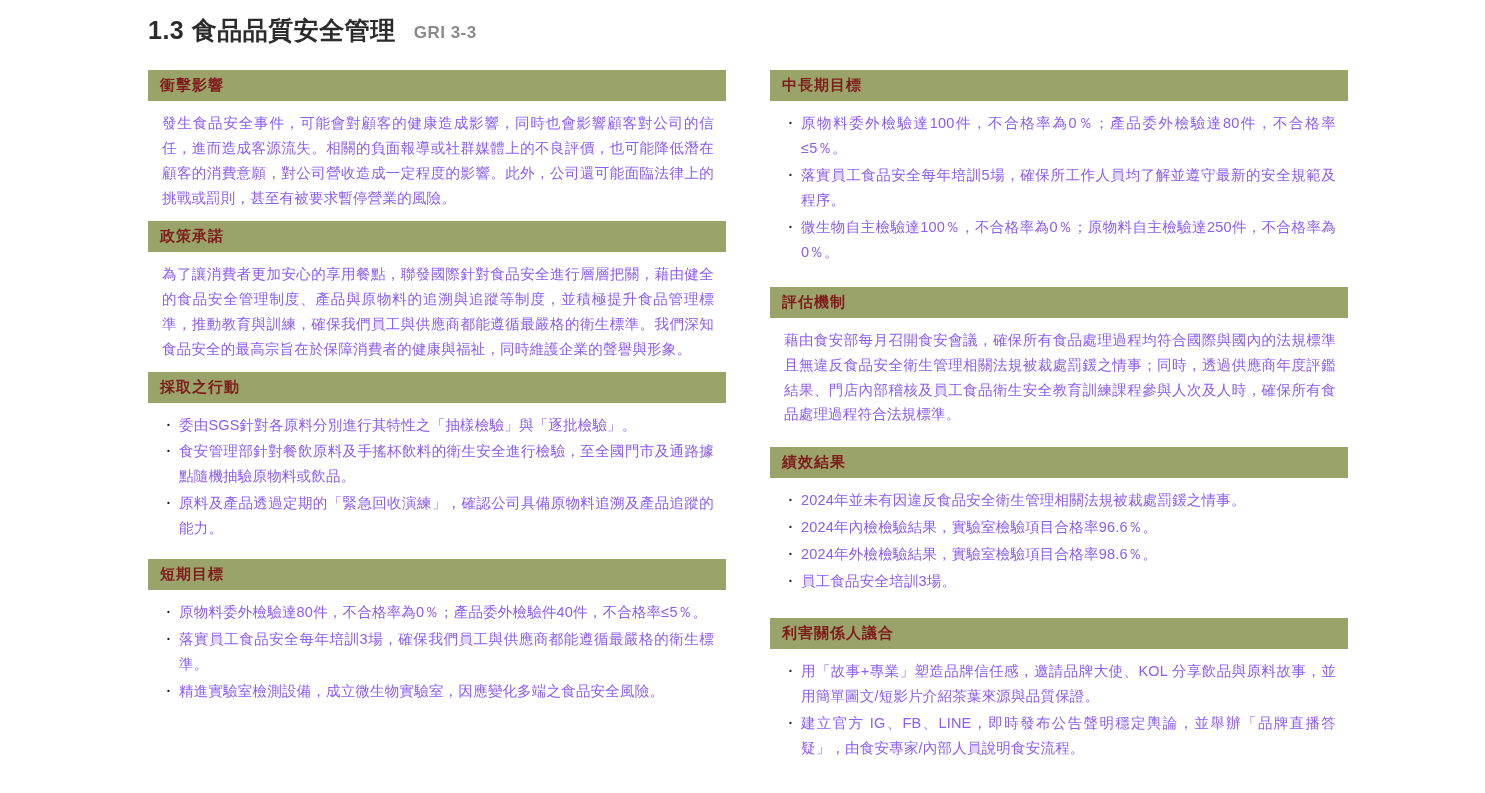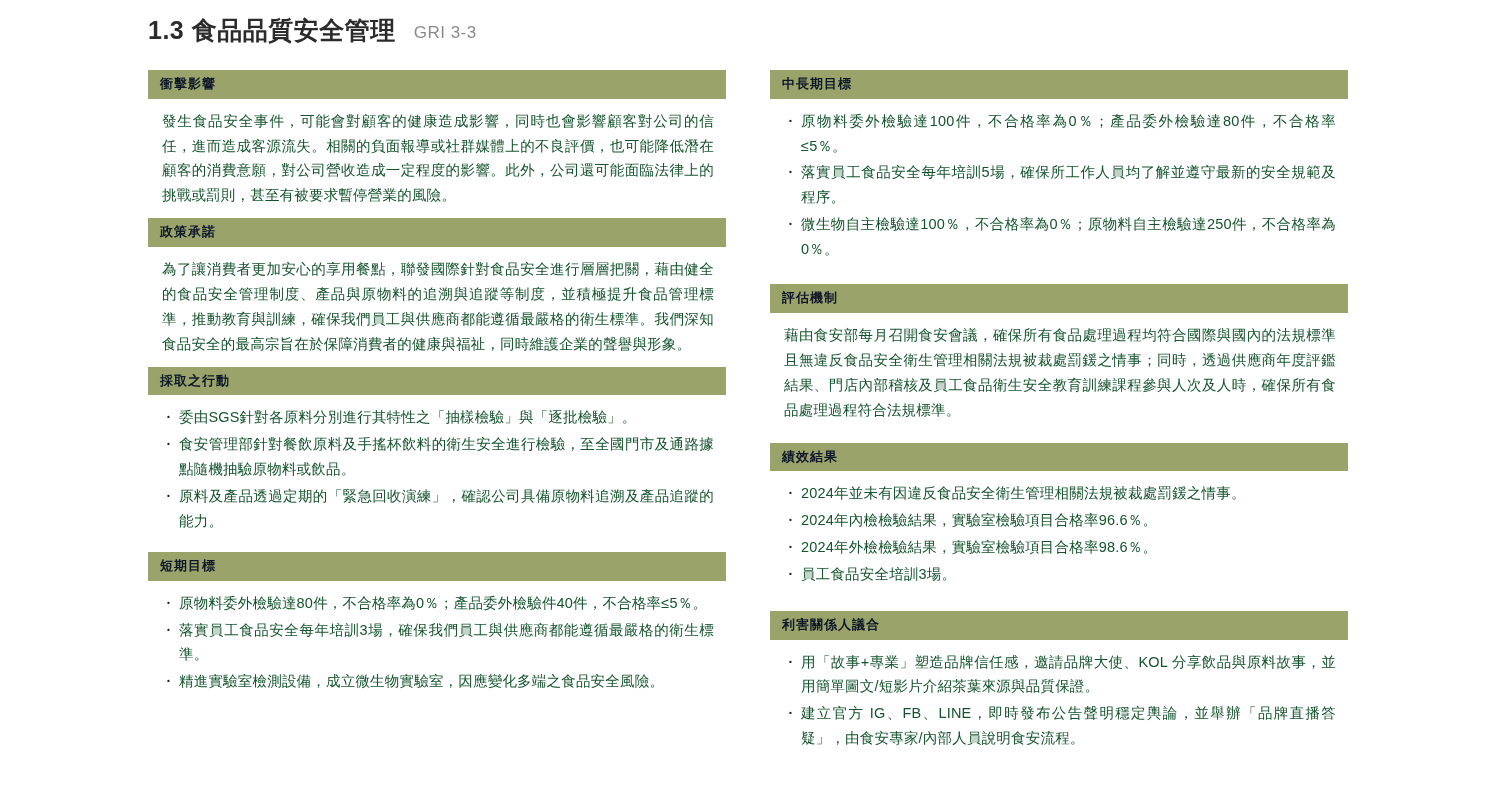--- a/index.html
+++ b/index.html
@@ -36,53 +36,54 @@
     color: #2b2b2b;
     letter-spacing: 0.5px;
     line-height: 1;
   }
   .title-gri {
     font-size: 17px;
     color: #8a8a8a;
     letter-spacing: 0.5px;
     line-height: 1;
     padding-bottom: 2px;
+    font-weight: bold;
   }
 
   
   .columns {
     position: absolute;
     left: 148px;
     top: 70px;
     width: 1200px;
     display: flex;
     gap: 44px;
   }
   .col {
     width: 578px;
   }
 
   .block {
     margin-bottom: 0px;
   }
   .block-head {
     background: #9aa46a;
-    color: #0f172a;
-    font-size: 13px;
+    color: #7f1d1d;
+    font-size: 15px;
     font-weight: bold;
     padding: 6px 12px 7px 12px;
     letter-spacing: 1px;
     line-height: 1.2;
   }
   .block-body {
     padding: 10px 12px 10px 14px;
     font-size: 14.5px;
     line-height: 1.72;
     letter-spacing: 0.2px;
-    color: #14532d;
+    color: #8b5cf6;
     text-align: justify;
   }
   .block-body p {
     margin: 0;
   }
   ul.bullets {
     margin: 0;
     padding: 0;
     list-style: none;
   }

